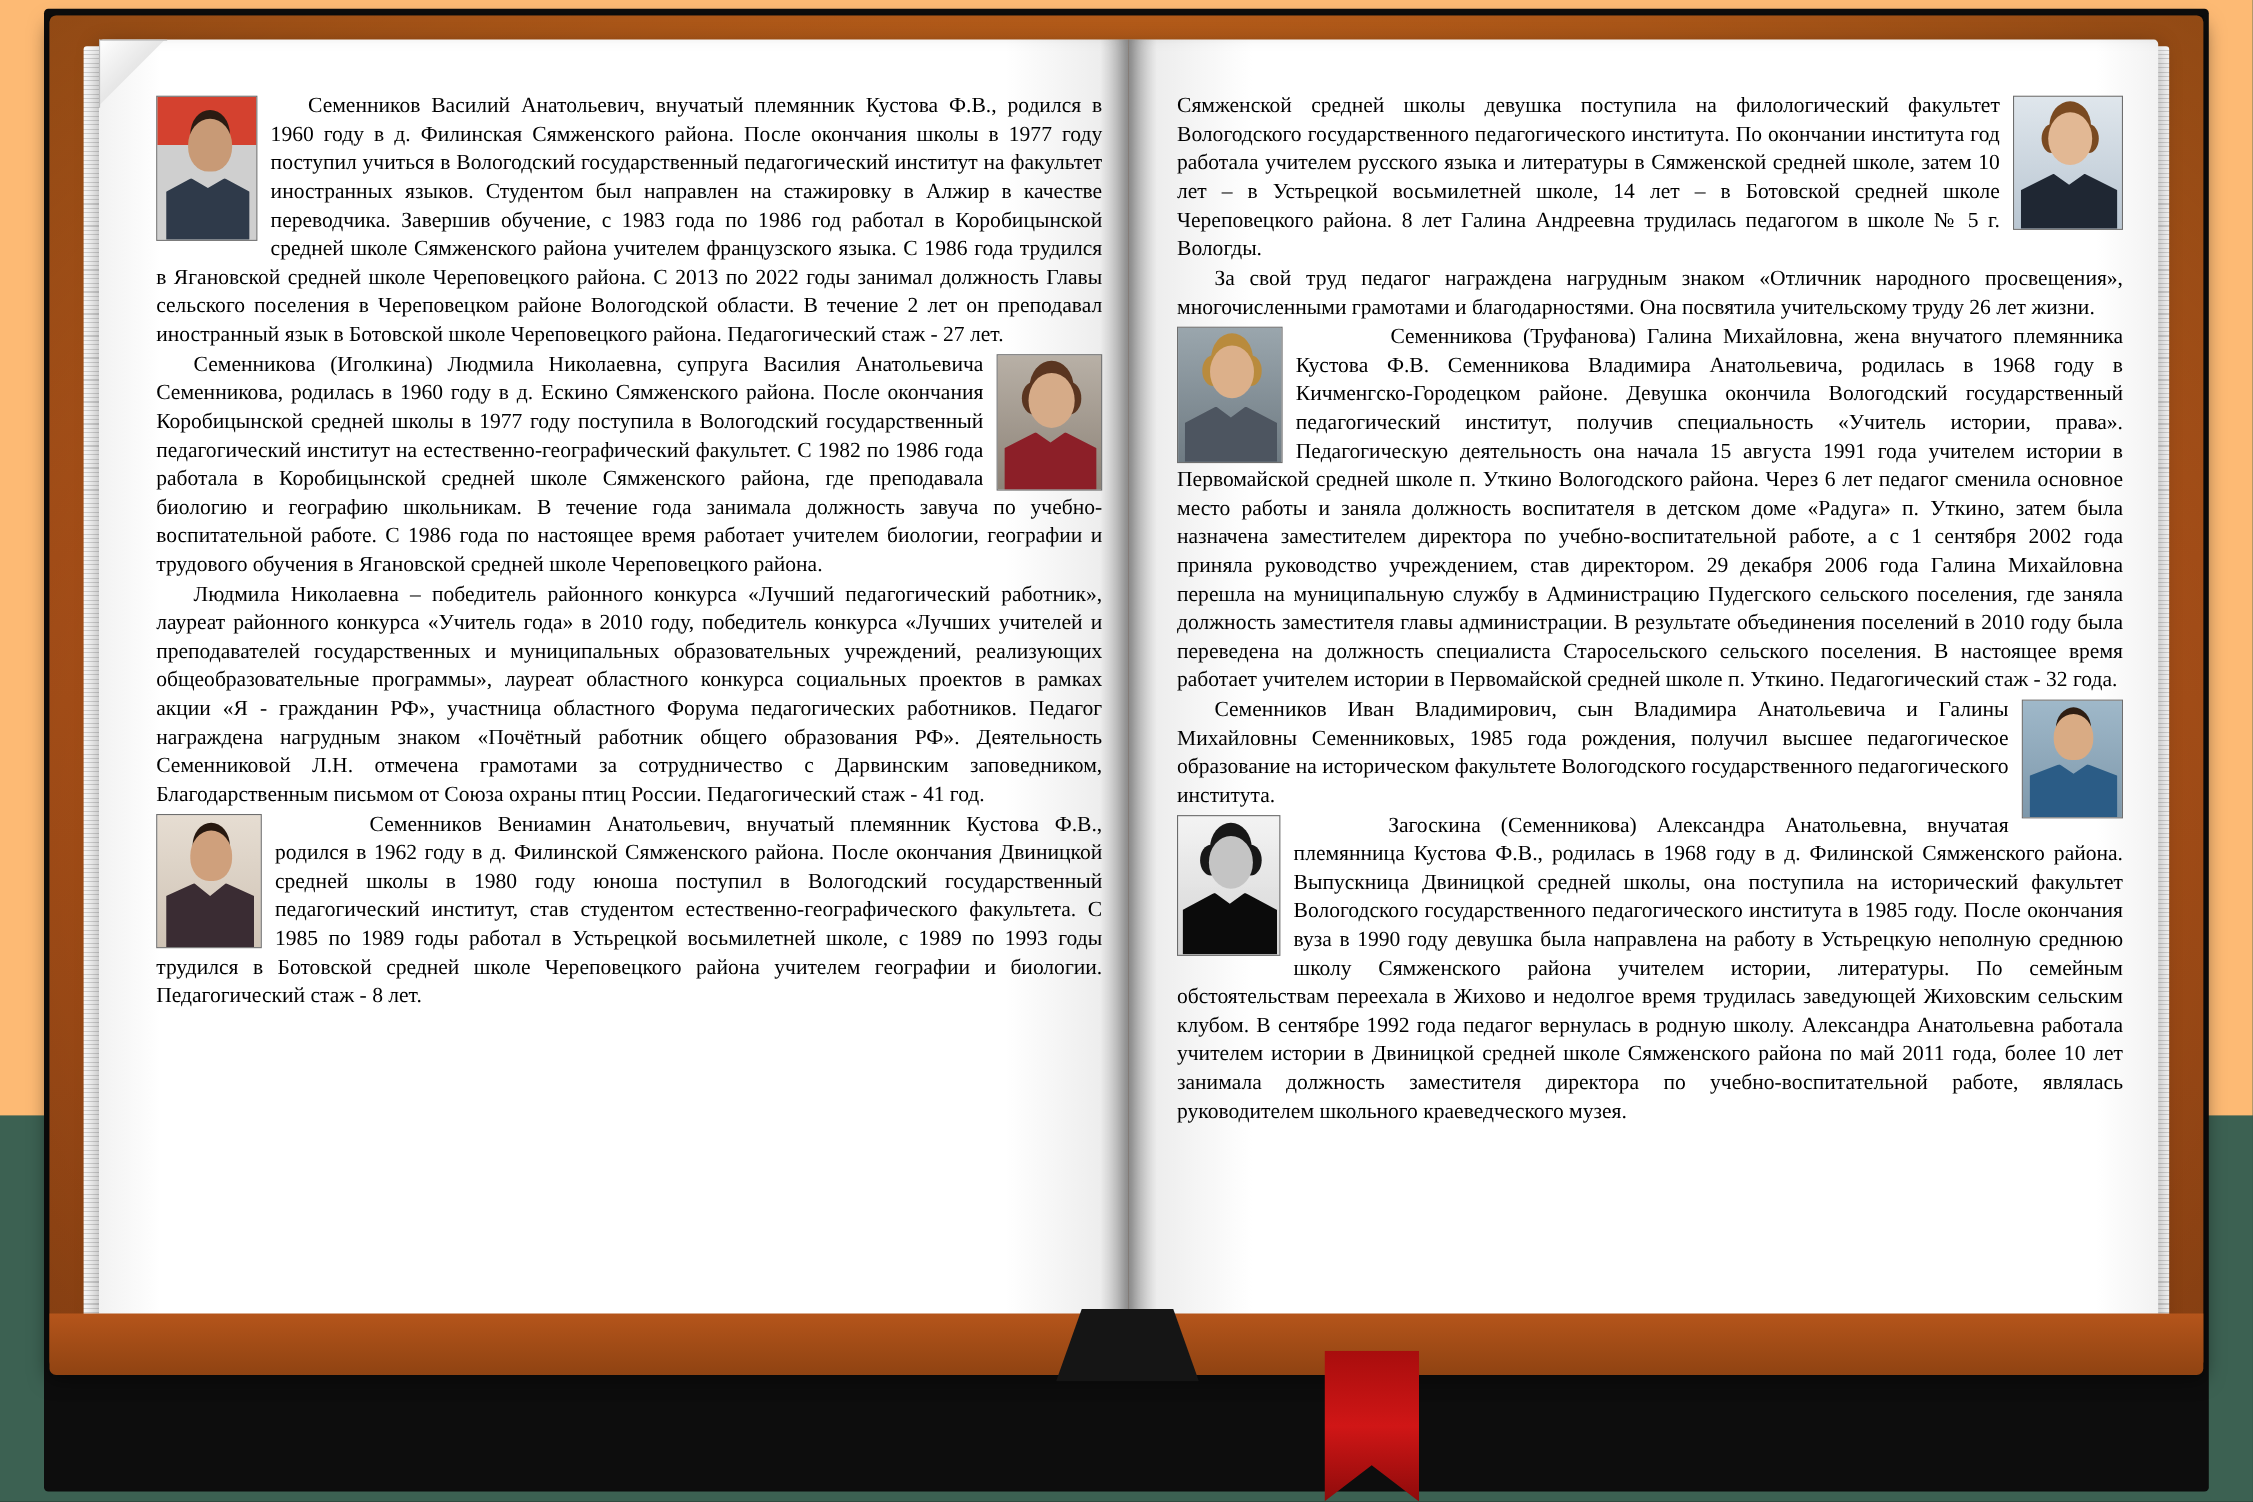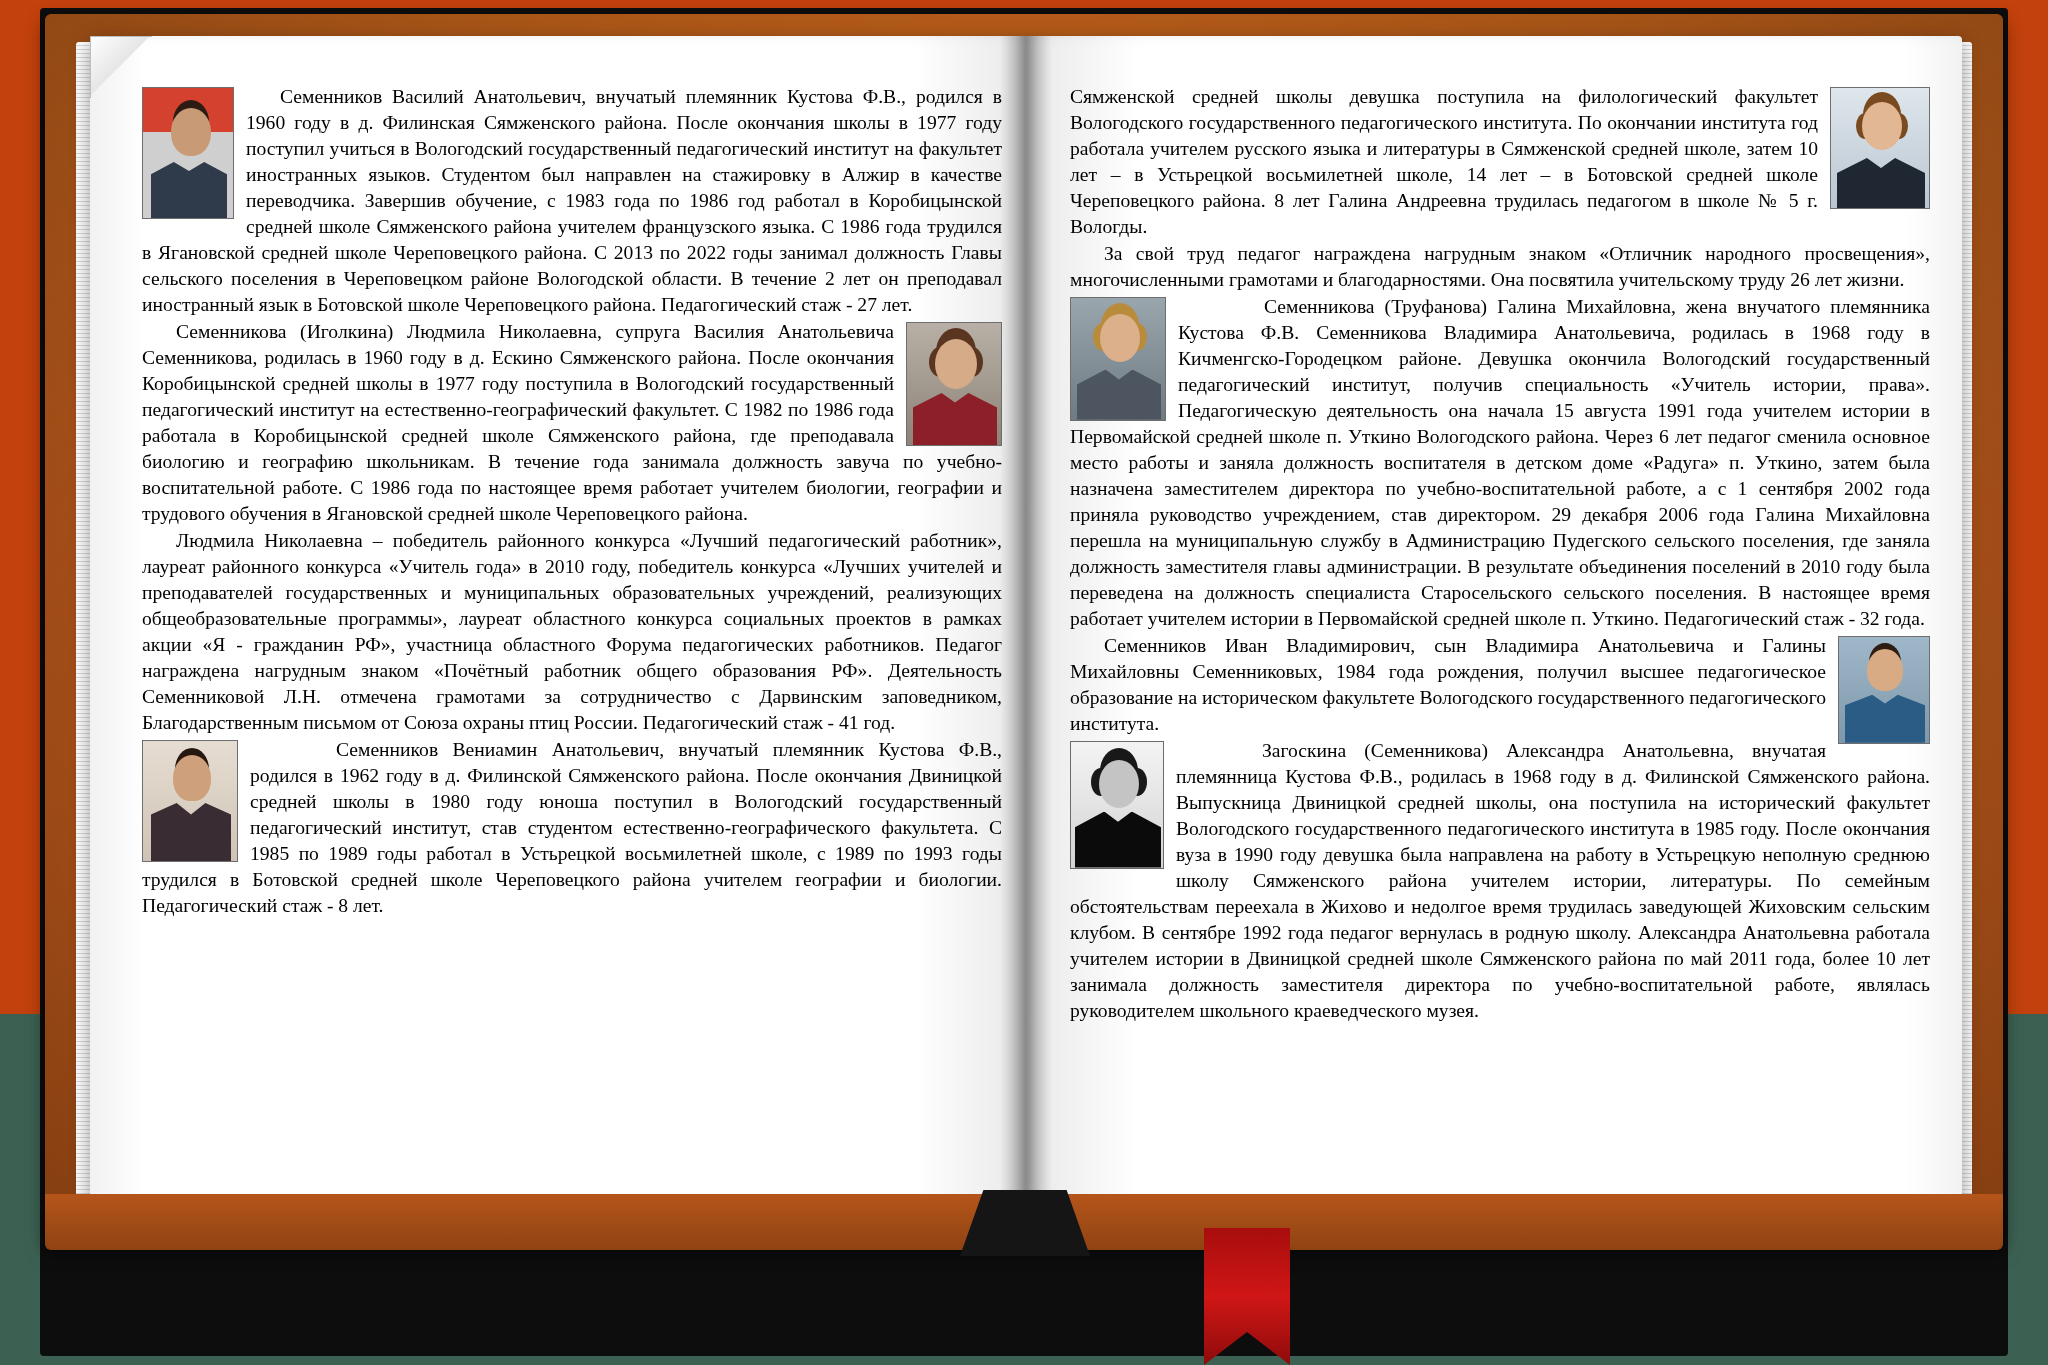--- a/index.html
+++ b/index.html
@@ -10,21 +10,21 @@
     height: 1365px;
     overflow: hidden;
     background: #3c6152;
     font-family: "Liberation Serif", serif;
   }
   
   .scene {
     position: relative;
     width: 2048px;
     height: 1014px;
-    background: #c2410c;
+    background: #fdba74;
   }
   
   .backdrop {
     position: absolute;
     left: 40px;
     top: 8px;
     width: 1968px;
     height: 1348px;
     background: #0d0d0d;
     border-radius: 4px;
@@ -375,21 +375,21 @@
           <span>За свой труд педагог награждена нагрудным знаком «Отличник народного просвещения», многочисленными грамотами и благодарностями. Она посвятила учительскому труду 26 лет жизни.</span>
         </p>
 
         <p class="par wide-indent">
           <span class="photo left-float ph-woman3"></span>
           <span>Семенникова (Труфанова) Галина Михайловна, жена внучатого племянника Кустова Ф.В. Семенникова Владимира Анатольевича, родилась в 1968 году в Кичменгско-Городецком районе. Девушка окончила Вологодский государственный педагогический институт, получив специальность «Учитель истории, права». Педагогическую деятельность она начала 15 августа 1991 года учителем истории в Первомайской средней школе п. Уткино Вологодского района. Через 6 лет педагог сменила основное место работы и заняла должность воспитателя в детском доме «Радуга» п. Уткино, затем была назначена заместителем директора по учебно-воспитательной работе, а с 1 сентября 2002 года приняла руководство учреждением, став директором. 29 декабря 2006 года Галина Михайловна перешла на муниципальную службу в Администрацию Пудегского сельского поселения, где заняла должность заместителя главы администрации. В результате объединения поселений в 2010 году была переведена на должность специалиста Старосельского сельского поселения. В настоящее время работает учителем истории в Первомайской средней школе п. Уткино. Педагогический стаж - 32 года.</span>
         </p>
 
         <p class="par">
           <span class="photo right-float ph-man3"></span>
-          <span>Семенников Иван Владимирович, сын Владимира Анатольевича и Галины Михайловны Семенниковых, 1984 года рождения, получил высшее педагогическое образование на историческом факультете Вологодского государственного педагогического института.</span>
+          <span>Семенников Иван Владимирович, сын Владимира Анатольевича и Галины Михайловны Семенниковых, 1985 года рождения, получил высшее педагогическое образование на историческом факультете Вологодского государственного педагогического института.</span>
         </p>
 
         <p class="par wide-indent">
           <span class="photo left-float ph-woman4"></span>
           <span>Загоскина (Семенникова) Александра Анатольевна, внучатая племянница Кустова Ф.В., родилась в 1968 году в д. Филинской Сямженского района. Выпускница Двиницкой средней школы, она поступила на исторический факультет Вологодского государственного педагогического института в 1985 году. После окончания вуза в 1990 году девушка была направлена на работу в Устьрецкую неполную среднюю школу Сямженского района учителем истории, литературы. По семейным обстоятельствам переехала в Жихово и недолгое время трудилась заведующей Жиховским сельским клубом. В сентябре 1992 года педагог вернулась в родную школу. Александра Анатольевна работала учителем истории в Двиницкой средней школе Сямженского района по май 2011 года, более 10 лет занимала должность заместителя директора по учебно-воспитательной работе, являлась руководителем школьного краеведческого музея.</span>
         </p>
 
       </div>
     </div>
 

